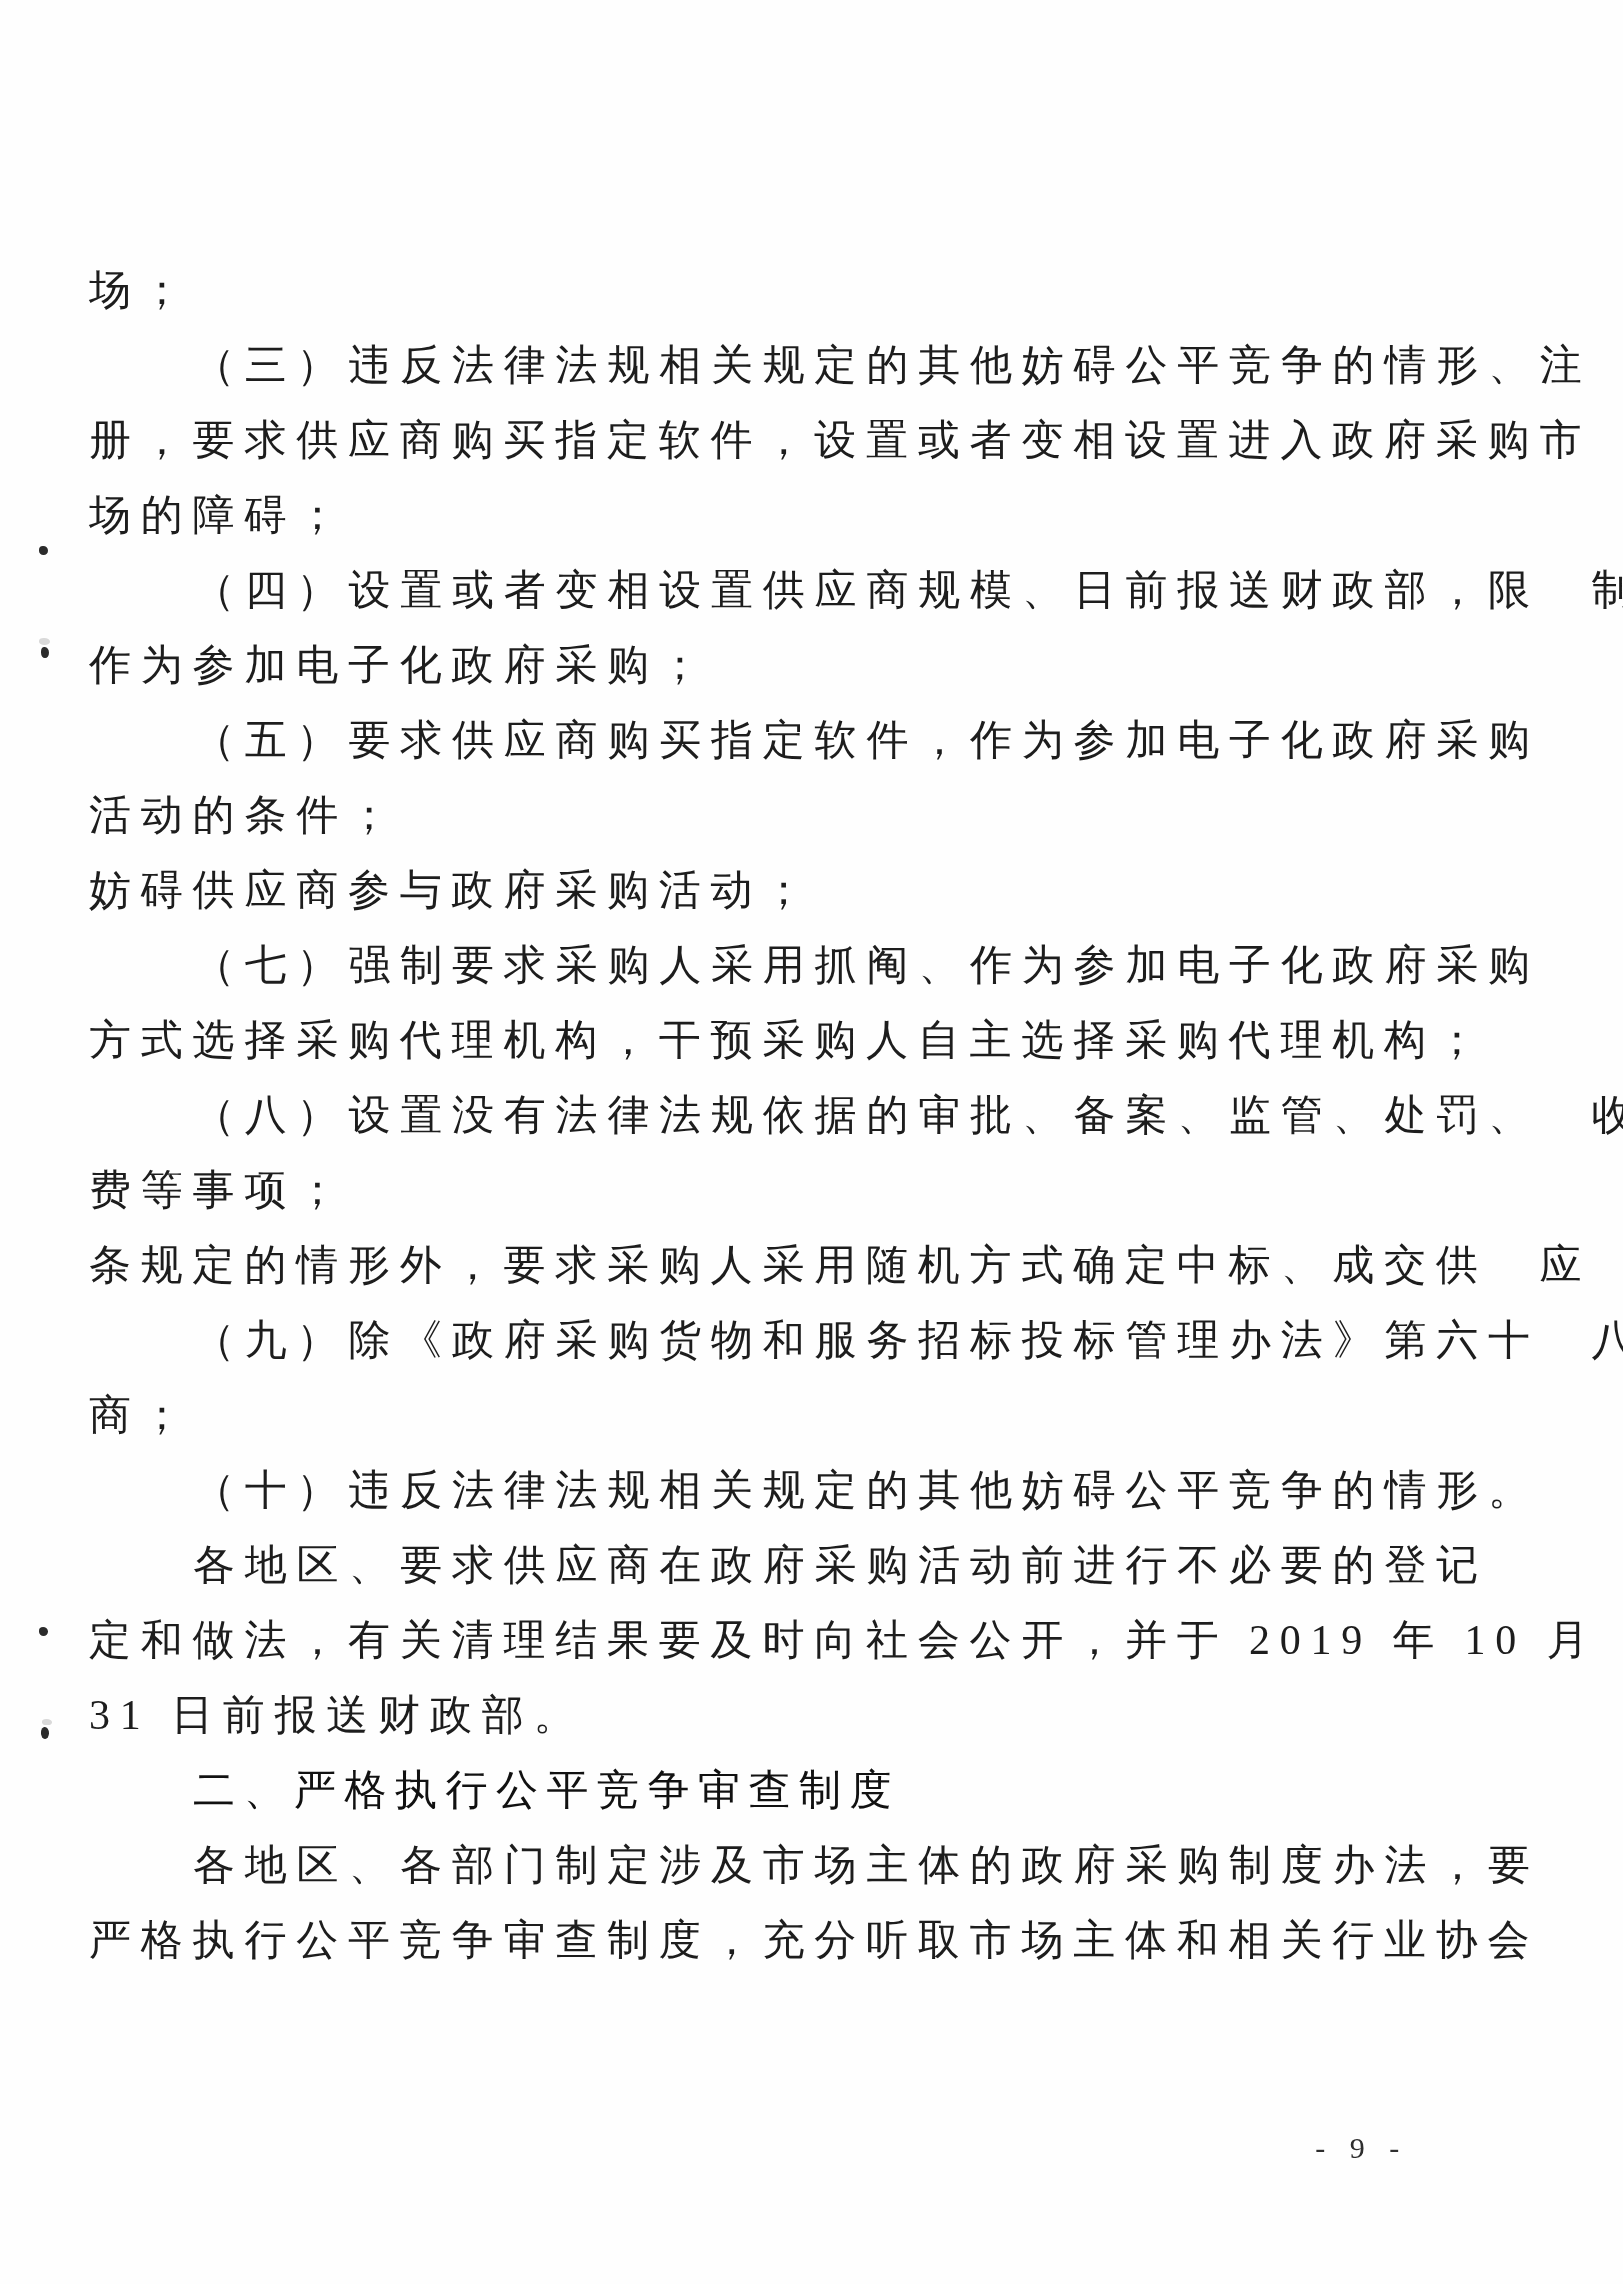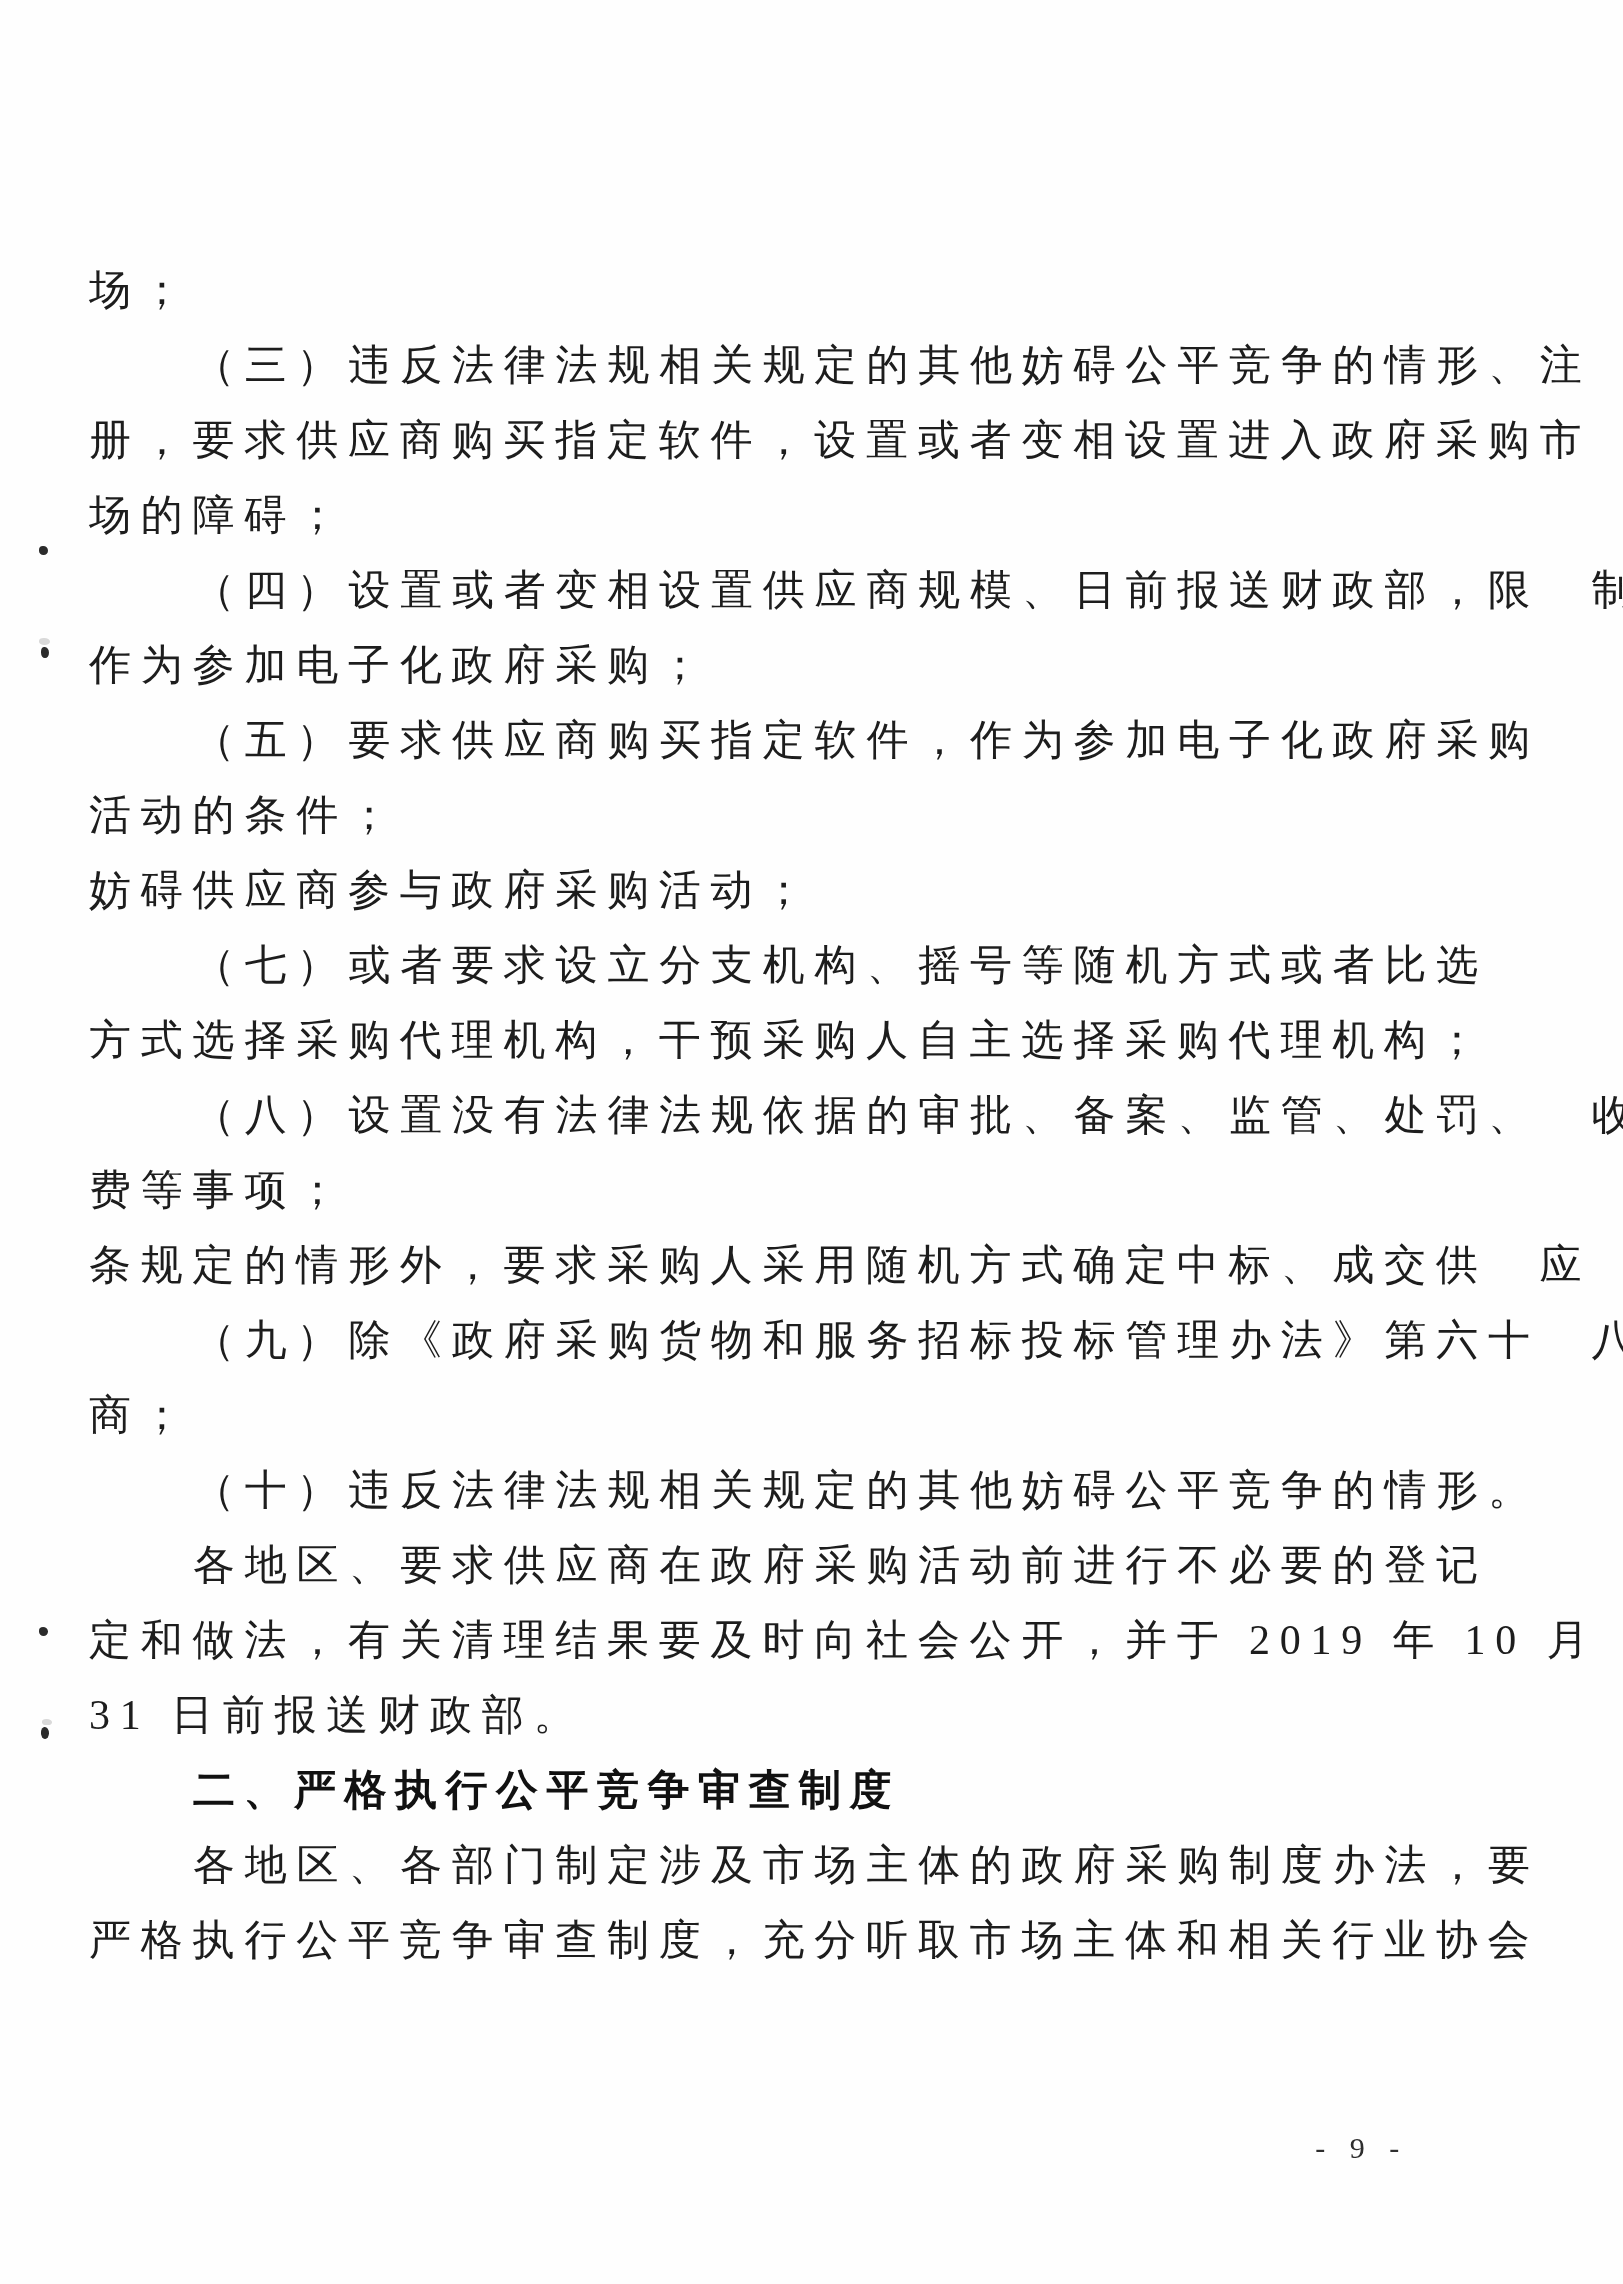--- a/index.html
+++ b/index.html
@@ -26,21 +26,21 @@
     line-height: 75px;
     height: 75px;
     letter-spacing: 9.8px;
     color: #1d1d1d;
     white-space: pre;
   }
   .line.indent {
     padding-left: 104px;
   }
   .line.bold {
-    font-weight: bold;
+    font-weight: normal;
     letter-spacing: 8.5px;
     color: #111;
   }
   .page-number {
     position: absolute;
     top: 2131px;
     left: 1273px;
     width: 171px;
     text-align: center;
     font-size: 30px;
@@ -66,21 +66,21 @@
   <div class="body-text">
     <div class="line">场；</div>
     <div class="line indent">（三）违反法律法规相关规定的其他妨碍公平竞争的情形、注</div>
     <div class="line">册，要求供应商购买指定软件，设置或者变相设置进入政府采购市</div>
     <div class="line">场的障碍；</div>
     <div class="line indent">（四）设置或者变相设置供应商规模、日前报送财政部，限　制</div>
     <div class="line">作为参加电子化政府采购；</div>
     <div class="line indent">（五）要求供应商购买指定软件，作为参加电子化政府采购</div>
     <div class="line">活动的条件；</div>
     <div class="line">妨碍供应商参与政府采购活动；</div>
-    <div class="line indent">（七）或者要求设立分支机构、摇号等随机方式或者比选</div>
+    <div class="line indent">（七）强制要求采购人采用抓阄、作为参加电子化政府采购</div>
     <div class="line">方式选择采购代理机构，干预采购人自主选择采购代理机构；</div>
     <div class="line indent">（八）设置没有法律法规依据的审批、备案、监管、处罚、　收</div>
     <div class="line">费等事项；</div>
     <div class="line">条规定的情形外，要求采购人采用随机方式确定中标、成交供　应</div>
     <div class="line indent">（九）除《政府采购货物和服务招标投标管理办法》第六十　八</div>
     <div class="line">商；</div>
     <div class="line indent">（十）违反法律法规相关规定的其他妨碍公平竞争的情形。</div>
     <div class="line indent">各地区、要求供应商在政府采购活动前进行不必要的登记</div>
     <div class="line">定和做法，有关清理结果要及时向社会公开，并于 2019 年 10 月</div>
     <div class="line">31 日前报送财政部。</div>

